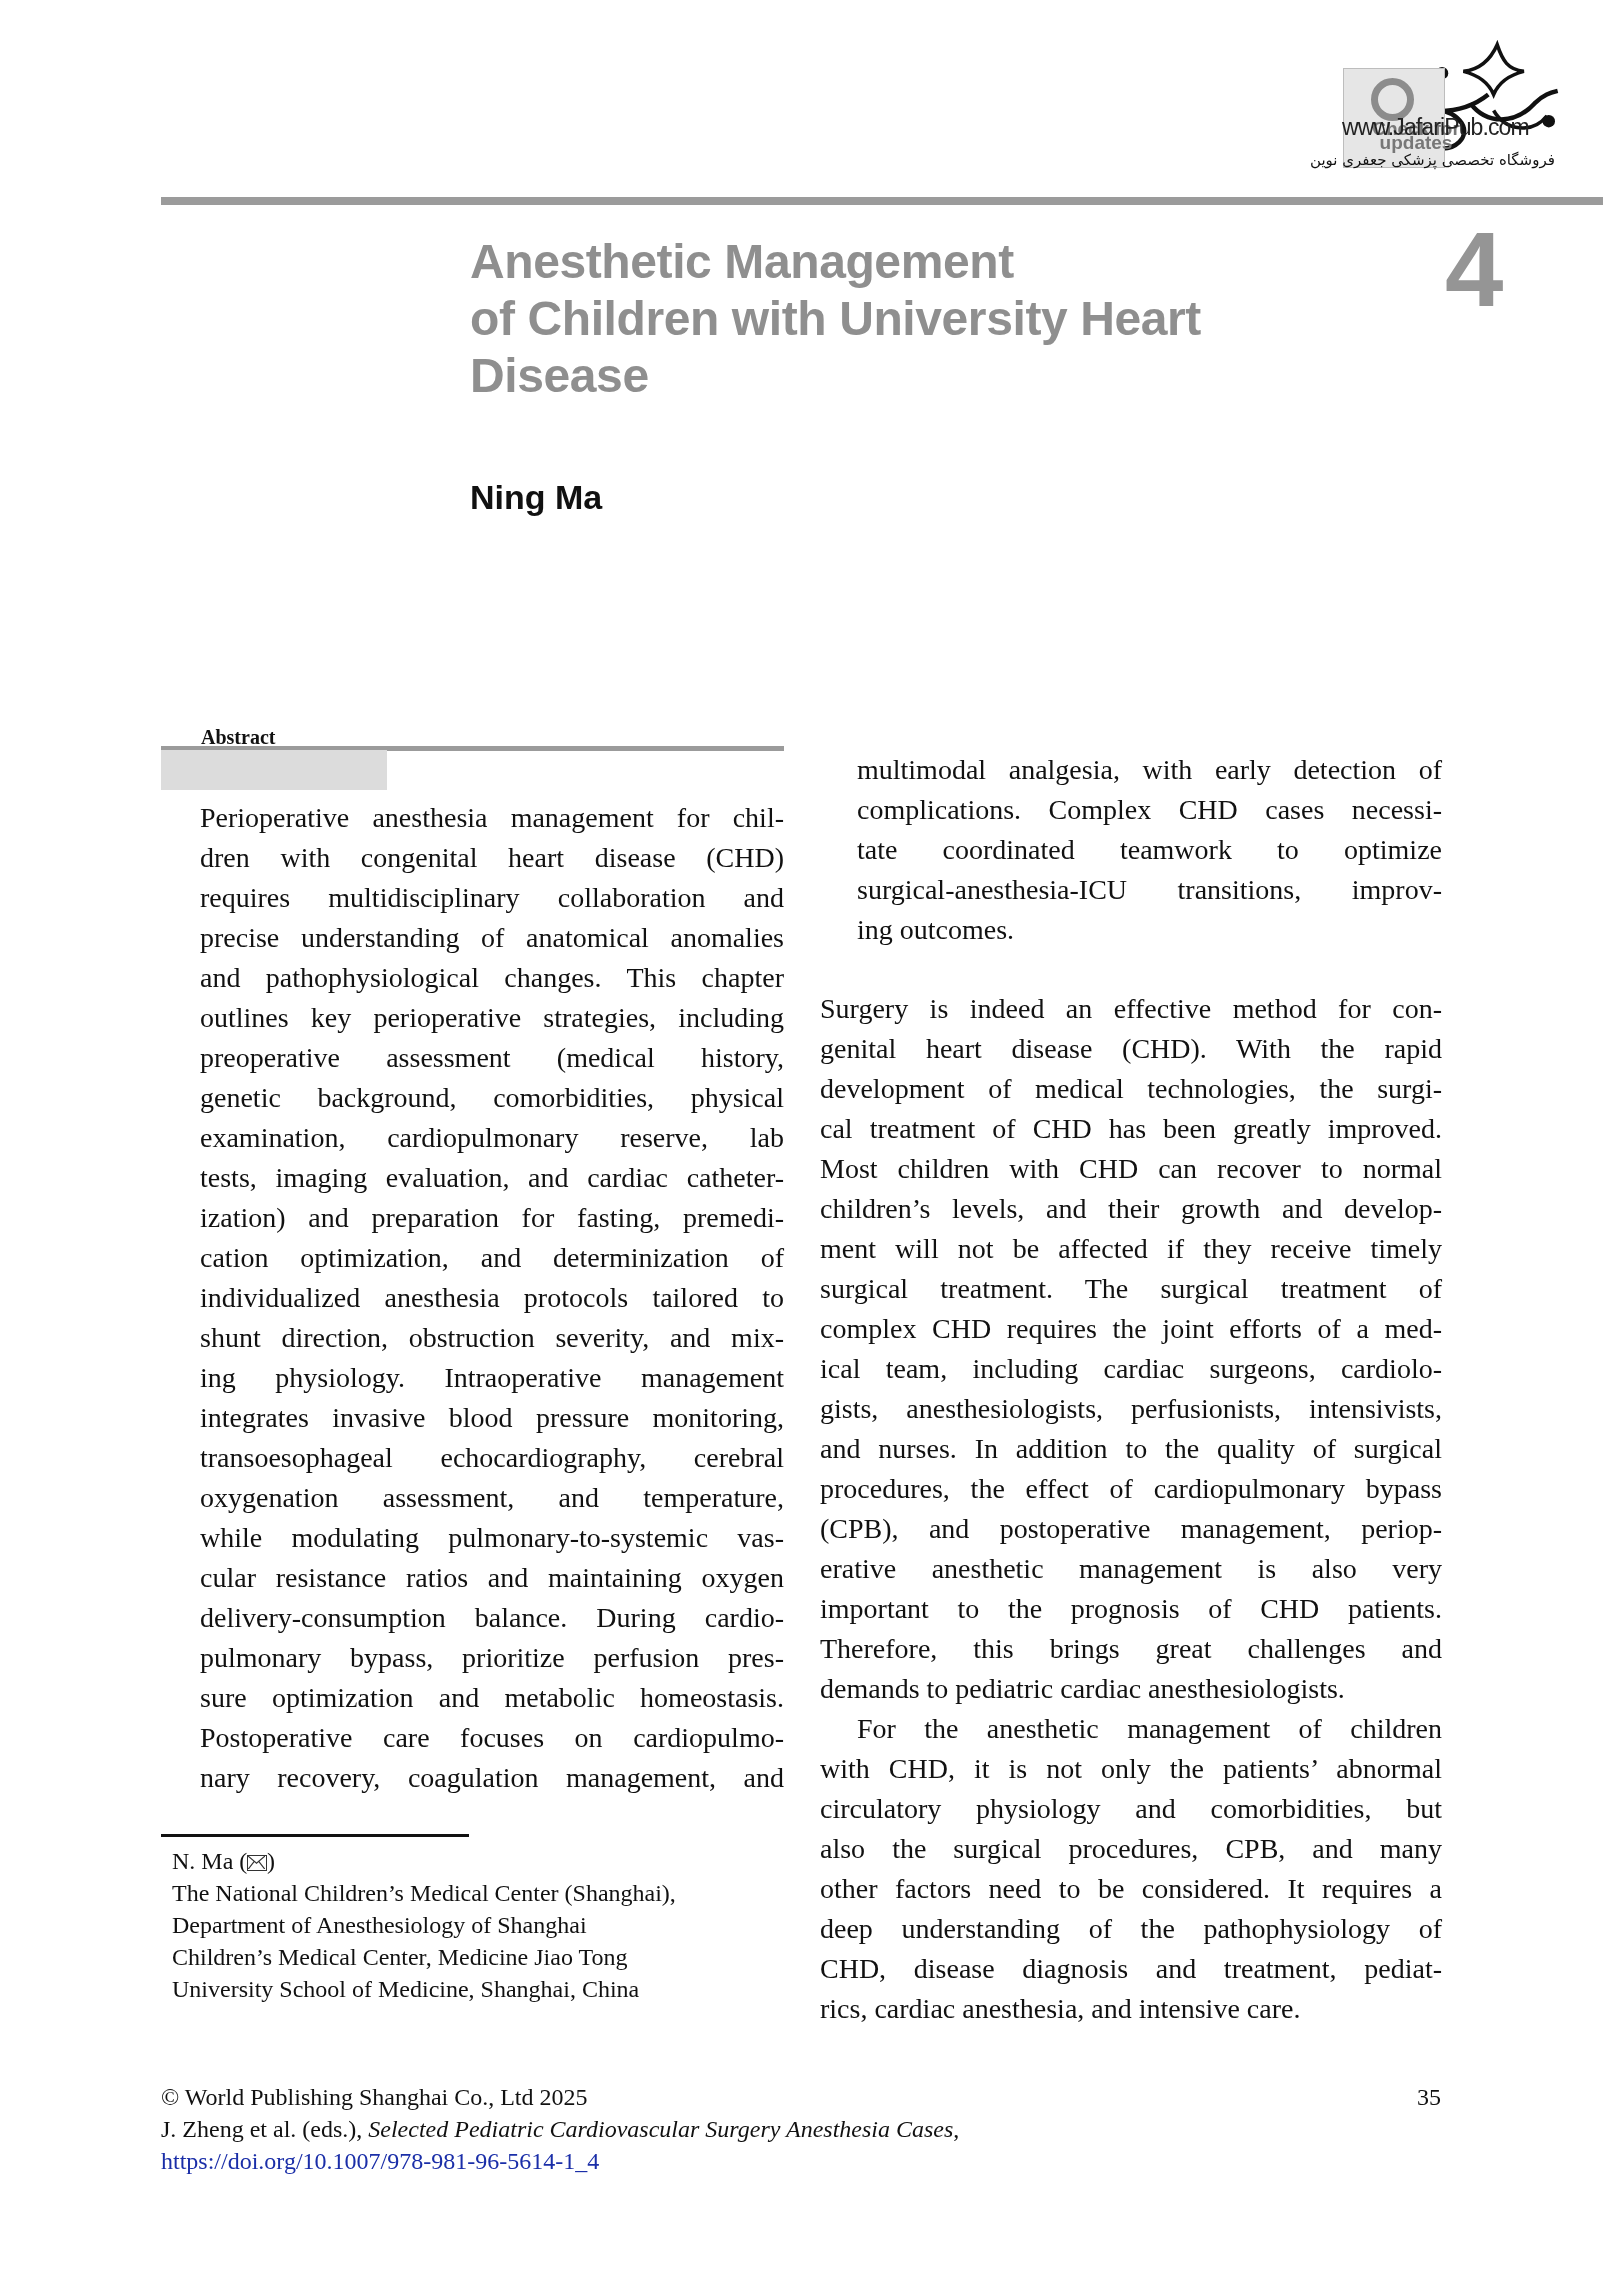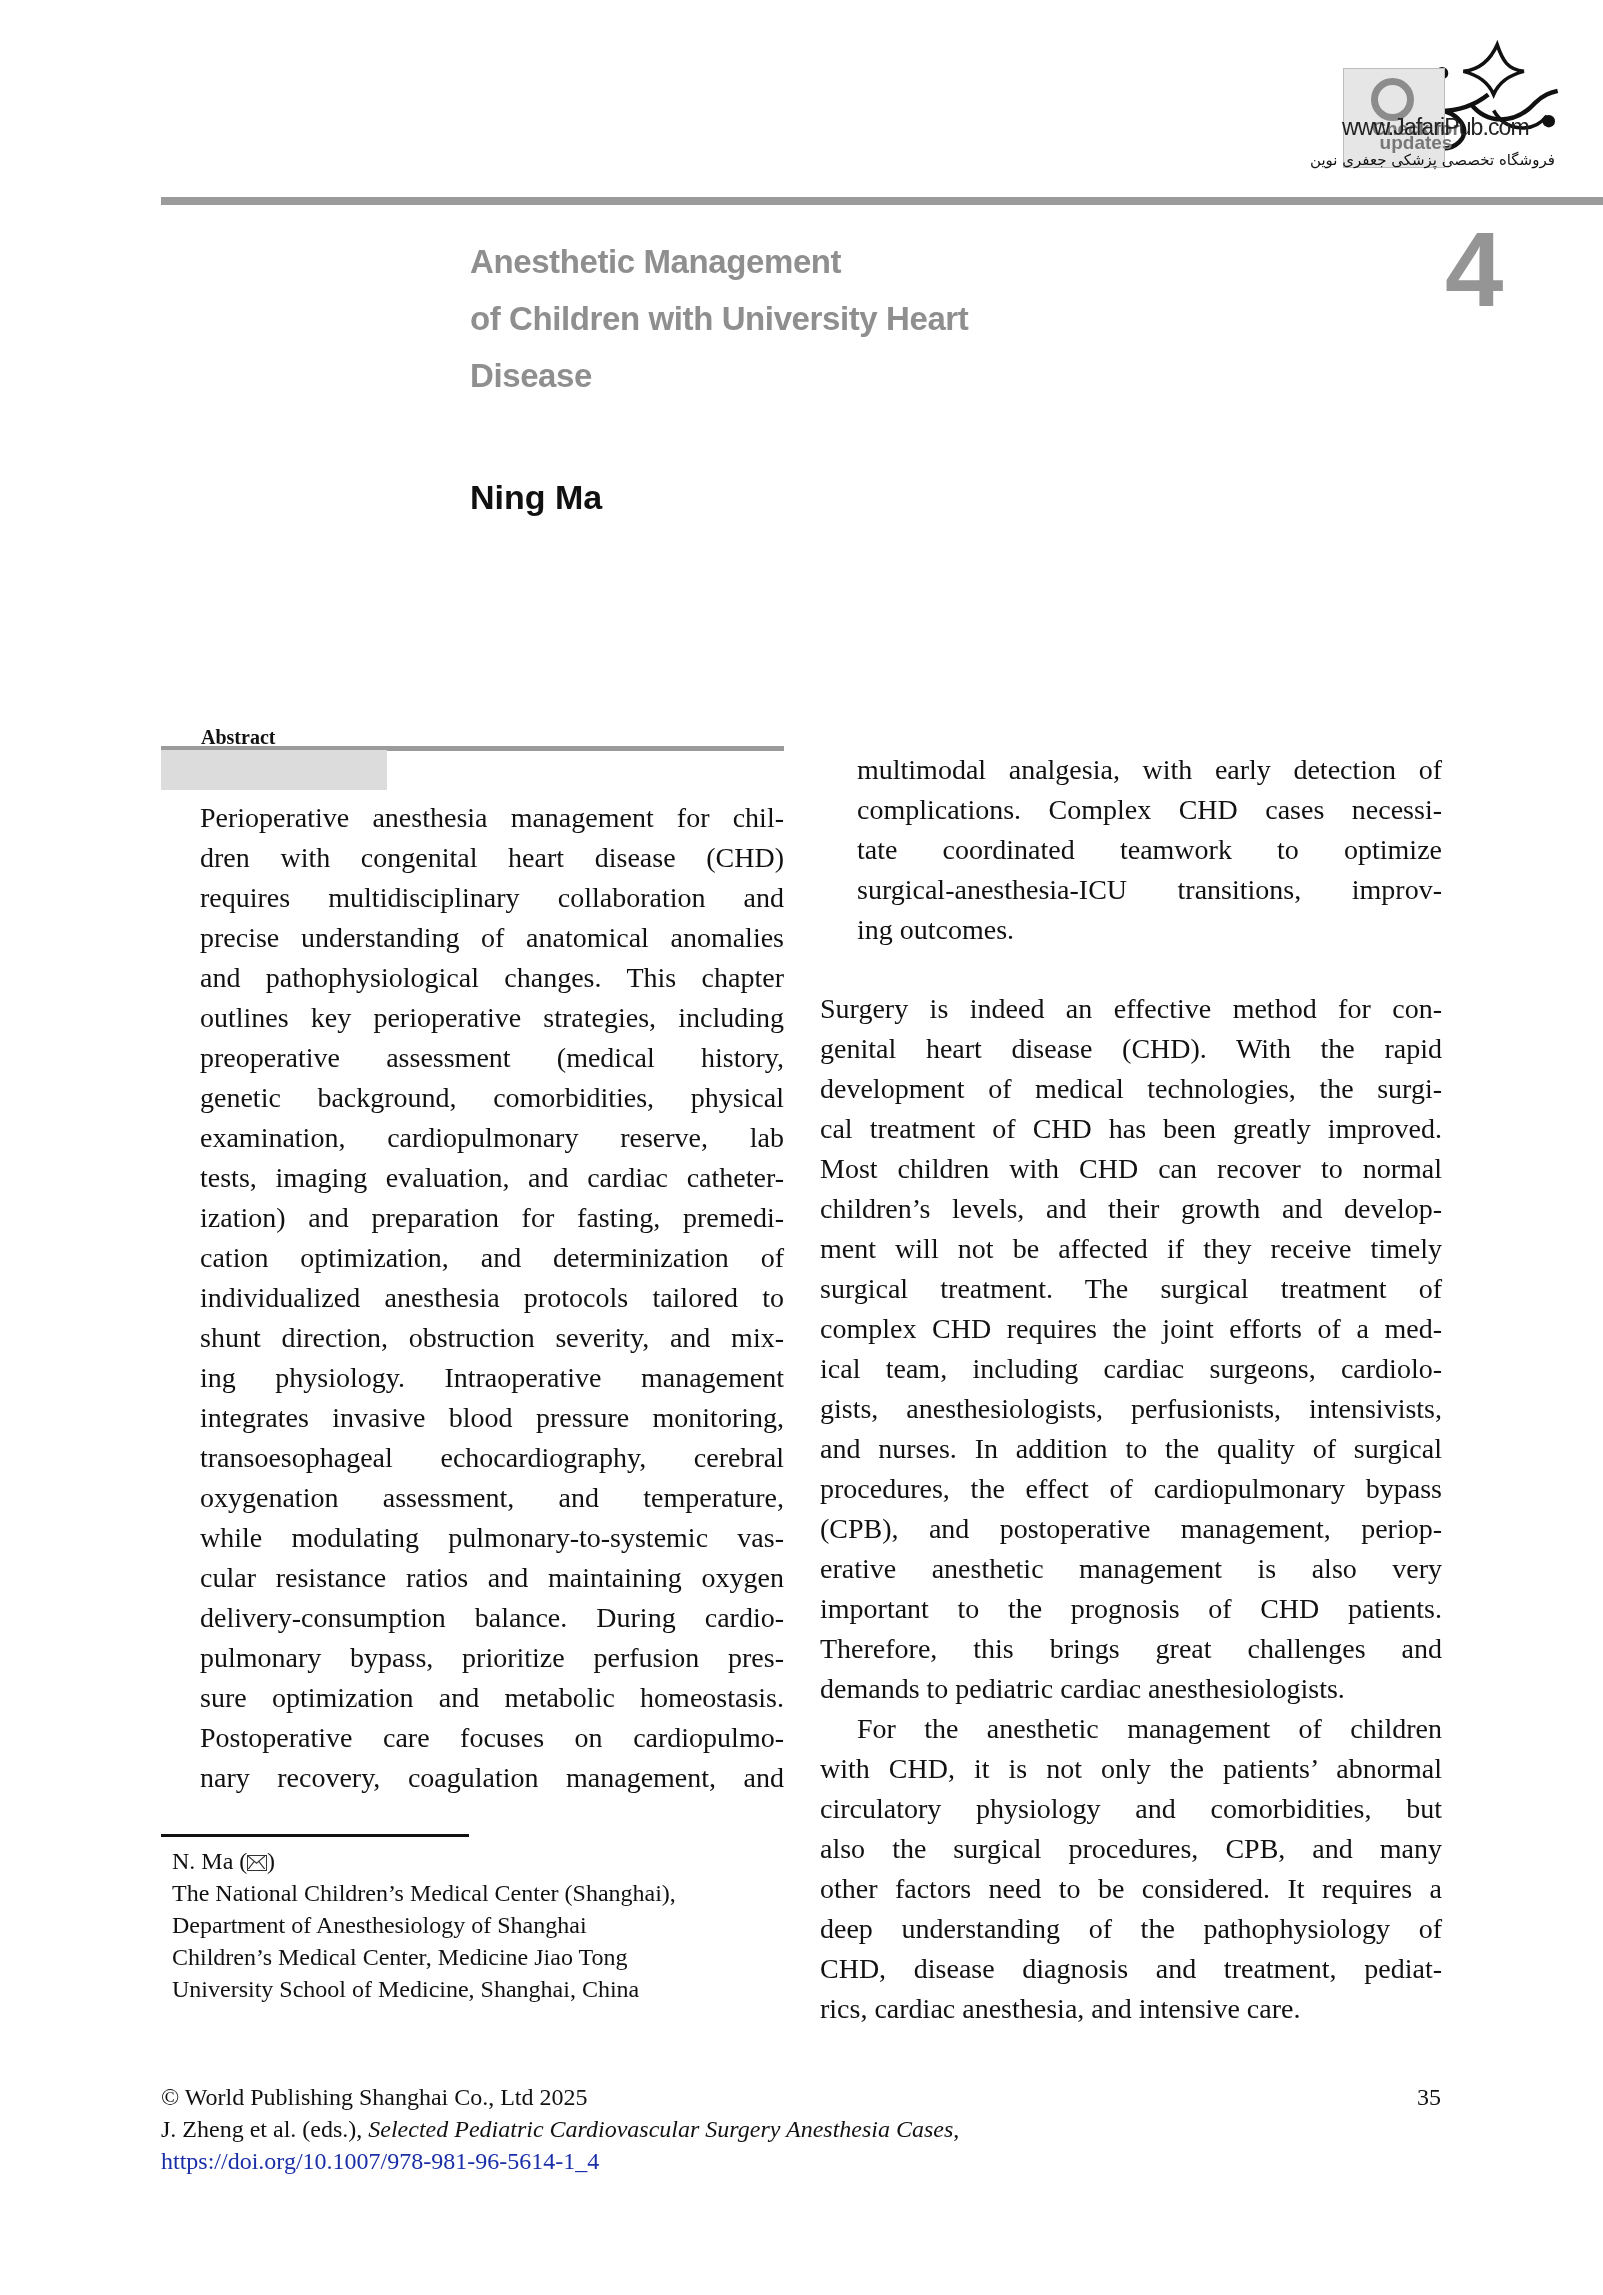--- a/index.html
+++ b/index.html
@@ -5,21 +5,21 @@
   html, body { margin:0; padding:0; background:#ffffff; }
   body { width:1604px; height:2295px; position:relative; overflow:hidden; font-family:"Liberation Serif", serif; color:#111; }
   .abs { position:absolute; }
   .top-rule { left:161px; top:197px; width:1443px; height:8px; background:#9b9b9b; }
   .logo { left:1337px; top:18px; width:267px; height:169px; }
   .crossmark { left:1343px; top:68px; width:100px; height:98px; background:#e6e6e6; border:0.9px solid #bdbdbd; }
   .crossmark-circle { position:absolute; left:27px; top:9px; width:43px; height:43px; border-radius:50%; border:7.1px solid #8c8c8c; box-sizing:border-box; }
   .crossmark-text { position:absolute; left:16px; top:53px; width:112px; text-align:center; font-family:"Liberation Sans", sans-serif; font-weight:bold; font-size:19px; line-height:14.3px; color:#777; }
   .logo-url { left:1342px; top:114px; font-family:"Liberation Sans", sans-serif; font-size:23px; color:#222; letter-spacing:-0.9px; }
   .logo-persian { left:1310px; top:151px; font-family:"DejaVu Sans", sans-serif; font-size:15px; color:#111; direction:rtl; }
-  .title { left:470px; top:233px; font-family:"Liberation Sans", sans-serif; font-weight:bold; font-size:33px; line-height:57px; color:#8f8f8f; letter-spacing:-0.4px; }
+  .title { left:470px; top:233px; font-family:"Liberation Sans", sans-serif; font-weight:bold; font-size:48px; line-height:57px; color:#8f8f8f; letter-spacing:-0.4px; }
   .title div { white-space:nowrap; }
   .chapter-num { left:1445px; top:212px; font-family:"Liberation Sans", sans-serif; font-weight:bold; font-size:105px; color:#959595; line-height:116px; }
   .author { left:470px; top:478px; font-family:"Liberation Sans", sans-serif; font-size:34px; color:#111;font-weight:bold; }
   .abstract-rule { left:161px; top:746px; width:623px; height:4.5px; background:#9b9b9b; }
   .abstract-box { left:161px; top:750px; width:226px; height:40px; background:#dcdcdc; }
   .abstract-label { left:201px; top:726px; font-family:Liberation Serif, serif; font-weight:bold; font-size:20px; color:#111; }
   .col { font-size:28px; line-height:40px; }
   .col .ln { white-space:nowrap; text-align:justify; text-align-last:justify; height:40px; overflow:visible; }
   .col .ln.last { text-align-last:left; }
   .col .ln.indent { padding-left:37px; }

